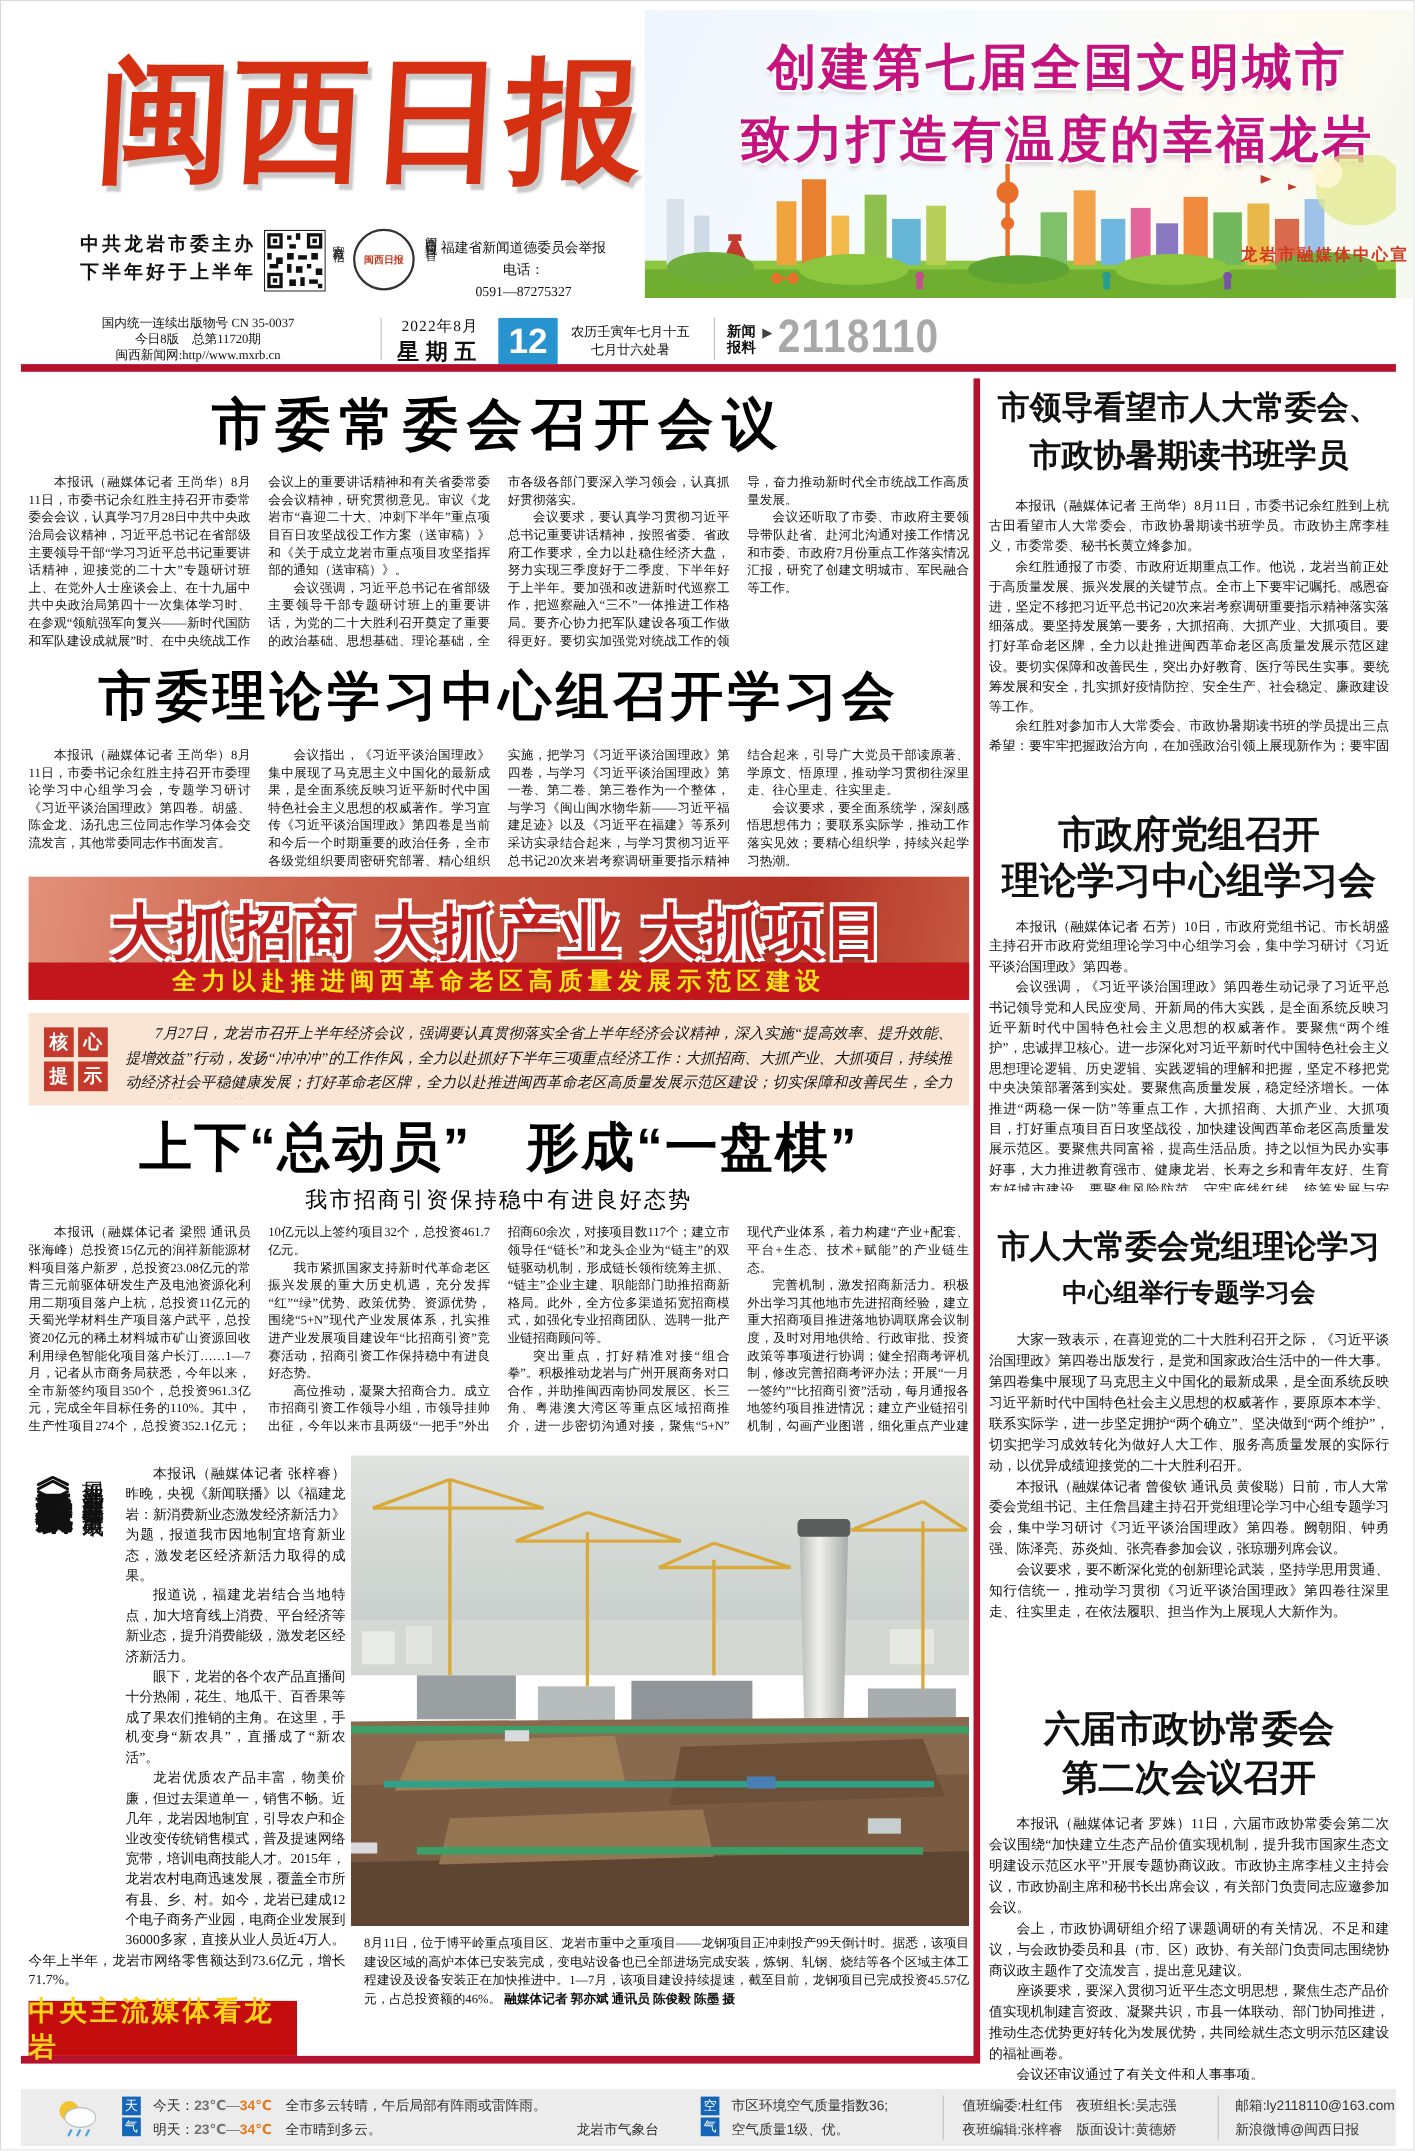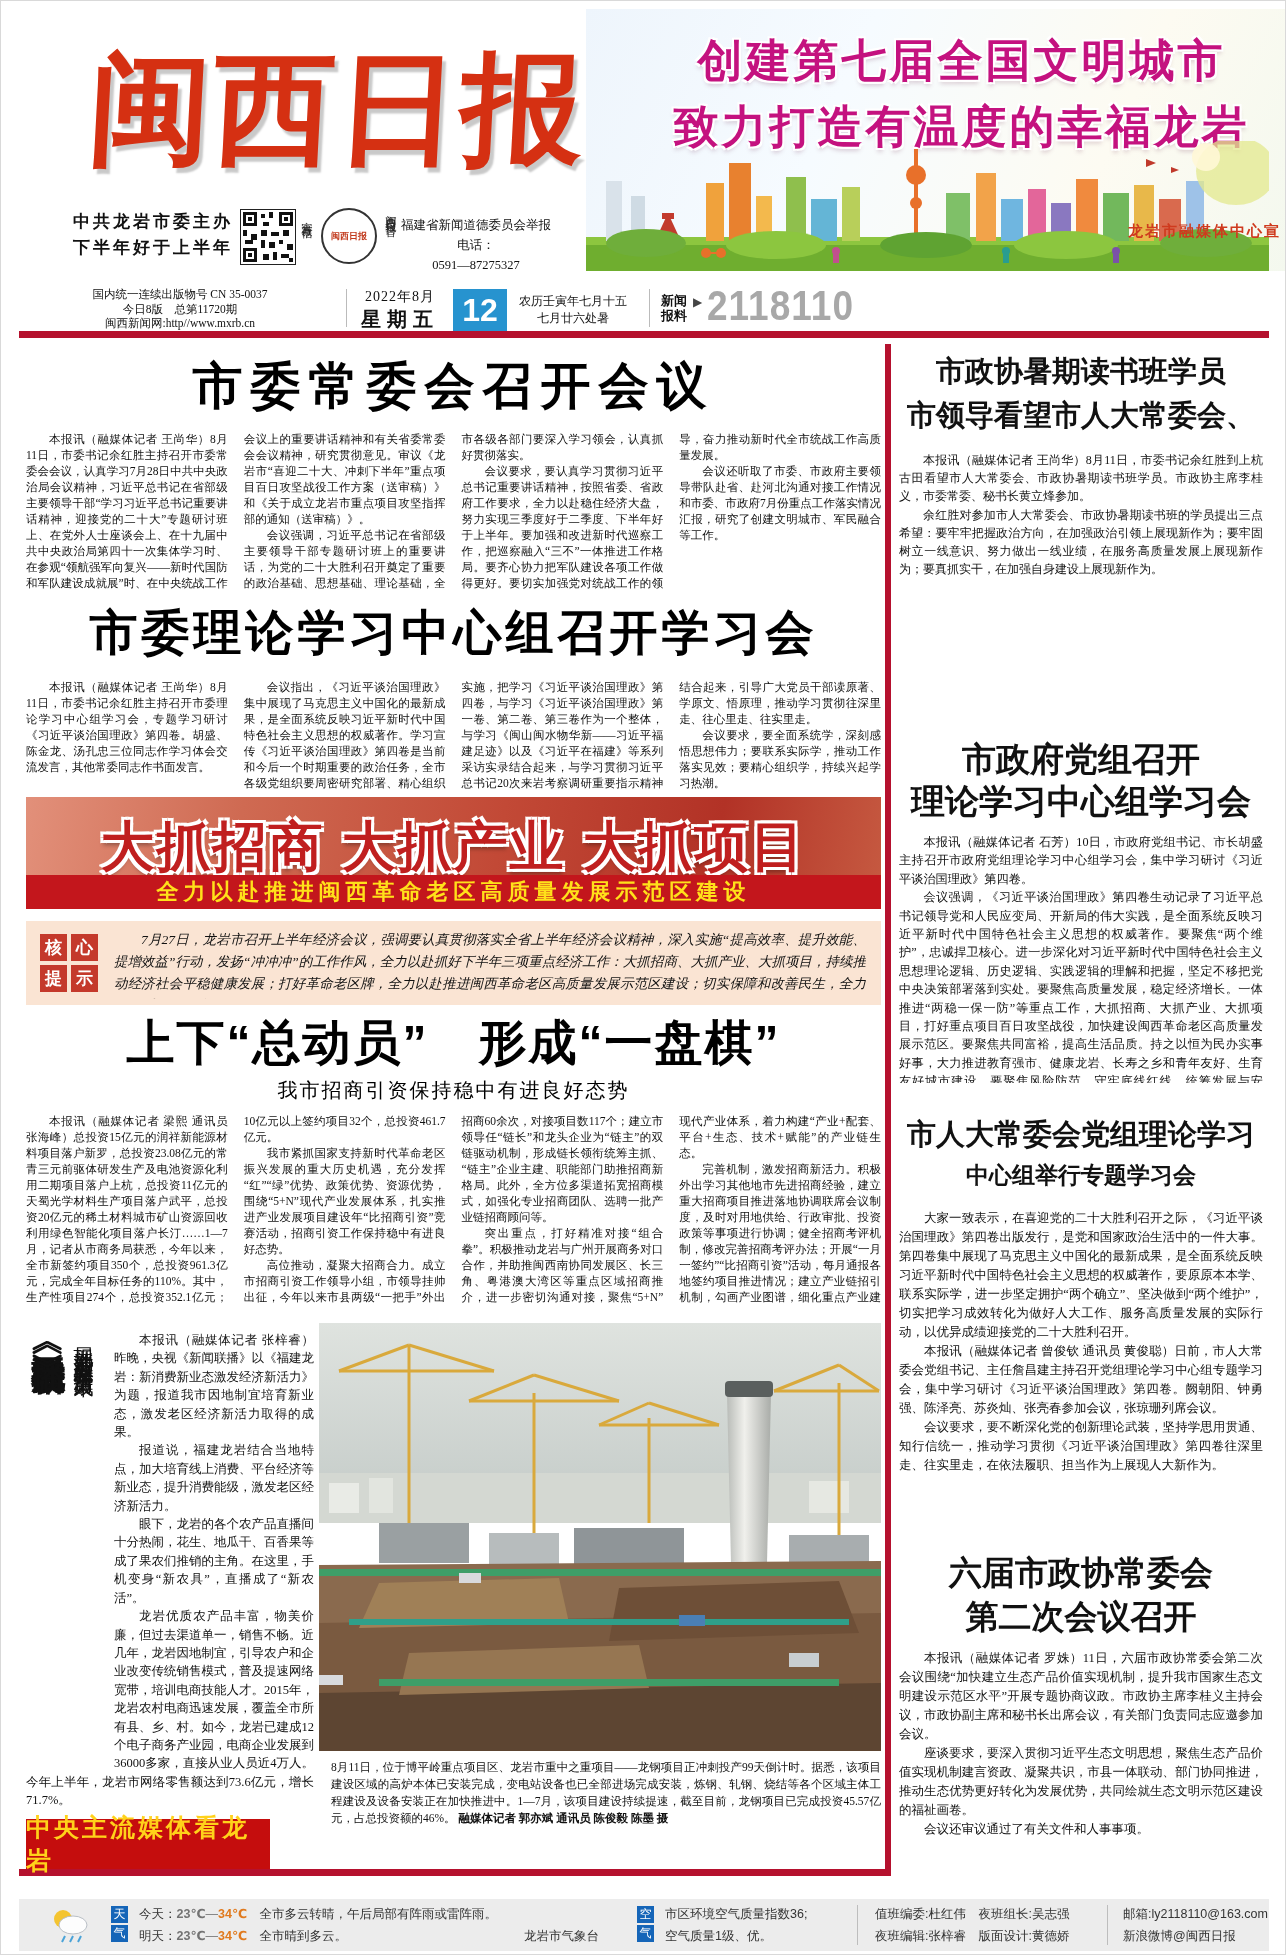--- a/index.html
+++ b/index.html
@@ -321,24 +321,25 @@
       <rect x="210, " y="352" width="24" height="10" fill="#d8dadd"></rect>
       <rect x="470" y="330" width="30" height="14" fill="#c8cdd0"></rect>
     </svg>
   </div>
   <div class="abs caption" style="left:330px;top:1758px;width:550px;">
     <p style="display:inline;">8月11日，位于博平岭重点项目区、龙岩市重中之重项目——龙钢项目正冲刺投产99天倒计时。据悉，该项目建设区域的高炉本体已安装完成，变电站设备也已全部进场完成安装，炼钢、轧钢、烧结等各个区域主体工程建设及设备安装正在加快推进中。1—7月，该项目建设持续提速，截至目前，龙钢项目已完成投资45.57亿元，占总投资额的46%。</p>
     <span class="credit">融媒体记者 郭亦斌 通讯员 陈俊毅 陈墨 摄</span>
   </div>
 
   <div class="abs" style="left:898px;top:348px;width:364px;">
+    <h2 class="h-serif" style="font-size:29px;line-height:44px;">市领导看望市人大常委会、</h2>
     <h2 class="h-serif" style="font-size:29px;line-height:44px;">市政协暑期读书班学员</h2>
-    <h2 class="h-serif" style="font-size:29px;line-height:44px;">市领导看望市人大常委会、</h2>
     <div class="rbody" style="margin-top:14px;height:236px;font-size:12px;line-height:18.2px;">
       <p>本报讯（融媒体记者 王尚华）8月11日，市委书记余红胜到上杭古田看望市人大常委会、市政协暑期读书班学员。市政协主席李桂义，市委常委、秘书长黄立烽参加。</p>
+      <p>余红胜通报了市委、市政府近期重点工作。他说，龙岩当前正处于高质量发展、振兴发展的关键节点。全市上下要牢记嘱托、感恩奋进，坚定不移把习近平总书记20次来岩考察调研重要指示精神落实落细落成。要坚持发展第一要务，大抓招商、大抓产业、大抓项目。要打好革命老区牌，全力以赴推进闽西革命老区高质量发展示范区建设。要切实保障和改善民生，突出办好教育、医疗等民生实事。要统筹发展和安全，扎实抓好疫情防控、安全生产、社会稳定、廉政建设等工作。</p>
       <p>余红胜对参加市人大常委会、市政协暑期读书班的学员提出三点希望：要牢牢把握政治方向，在加强政治引领上展现新作为；要牢固树立一线意识、努力做出一线业绩，在服务高质量发展上展现新作为；要真抓实干，在加强自身建设上展现新作为。</p>
     </div>
   </div>
 
   <div class="abs" style="left:898px;top:738px;width:364px;">
     <h2 class="h-serif" style="font-size:34px;line-height:42px;">市政府党组召开</h2>
     <h2 class="h-serif" style="font-size:34px;line-height:42px;">理论学习中心组学习会</h2>
     <div class="rbody" style="margin-top:10px;height:250px;font-size:12.2px;line-height:18.4px;">
       <p>本报讯（融媒体记者 石芳）10日，市政府党组书记、市长胡盛主持召开市政府党组理论学习中心组学习会，集中学习研讨《习近平谈治国理政》第四卷。</p>
       <p>会议强调，《习近平谈治国理政》第四卷生动记录了习近平总书记领导党和人民应变局、开新局的伟大实践，是全面系统反映习近平新时代中国特色社会主义思想的权威著作。要聚焦“两个维护”，忠诚捍卫核心。进一步深化对习近平新时代中国特色社会主义思想理论逻辑、历史逻辑、实践逻辑的理解和把握，坚定不移把党中央决策部署落到实处。要聚焦高质量发展，稳定经济增长。一体推进“两稳一保一防”等重点工作，大抓招商、大抓产业、大抓项目，打好重点项目百日攻坚战役，加快建设闽西革命老区高质量发展示范区。要聚焦共同富裕，提高生活品质。持之以恒为民办实事好事，大力推进教育强市、健康龙岩、长寿之乡和青年友好、生育友好城市建设。要聚焦风险防范，守牢底线红线。统筹发展与安全，高标准抓好疫情防控、安全生产、生态环保、安保维稳等工作。</p>
@@ -353,20 +354,21 @@
       <p>本报讯（融媒体记者 曾俊钦 通讯员 黄俊聪）日前，市人大常委会党组书记、主任詹昌建主持召开党组理论学习中心组专题学习会，集中学习研讨《习近平谈治国理政》第四卷。阙朝阳、钟勇强、陈泽亮、苏炎灿、张亮春参加会议，张琼珊列席会议。</p>
       <p>会议要求，要不断深化党的创新理论武装，坚持学思用贯通、知行信统一，推动学习贯彻《习近平谈治国理政》第四卷往深里走、往实里走，在依法履职、担当作为上展现人大新作为。</p>
     </div>
   </div>
 
   <div class="abs" style="left:898px;top:1550px;width:364px;">
     <h2 class="h-serif" style="font-size:33px;line-height:44px;">六届市政协常委会</h2>
     <h2 class="h-serif" style="font-size:33px;line-height:44px;">第二次会议召开</h2>
     <div class="rbody" style="margin-top:10px;height:242px;">
       <p>本报讯（融媒体记者 罗姝）11日，六届市政协常委会第二次会议围绕“加快建立生态产品价值实现机制，提升我市国家生态文明建设示范区水平”开展专题协商议政。市政协主席李桂义主持会议，市政协副主席和秘书长出席会议，有关部门负责同志应邀参加会议。</p>
+      <p>会上，市政协调研组介绍了课题调研的有关情况、不足和建议，与会政协委员和县（市、区）政协、有关部门负责同志围绕协商议政主题作了交流发言，提出意见建议。</p>
       <p>座谈要求，要深入贯彻习近平生态文明思想，聚焦生态产品价值实现机制建言资政、凝聚共识，市县一体联动、部门协同推进，推动生态优势更好转化为发展优势，共同绘就生态文明示范区建设的福祉画卷。</p>
       <p>会议还审议通过了有关文件和人事事项。</p>
     </div>
   </div>
 
   <div class="abs footer" style="left:18px;top:1898px;width:1250px;height:52px;">
     <svg class="abs" style="left:28px;top:6px;" width="44" height="40" viewBox="0 0 44 40">
       <circle cx="16" cy="14" r="9" fill="#f4c430"></circle>
       <ellipse cx="26" cy="20" rx="14" ry="9" fill="#fdfdfd" stroke="#b9bfc6"></ellipse>
       <line x1="18" y1="31" x2="15" y2="37" stroke="#4aa3d8" stroke-width="2"></line>

